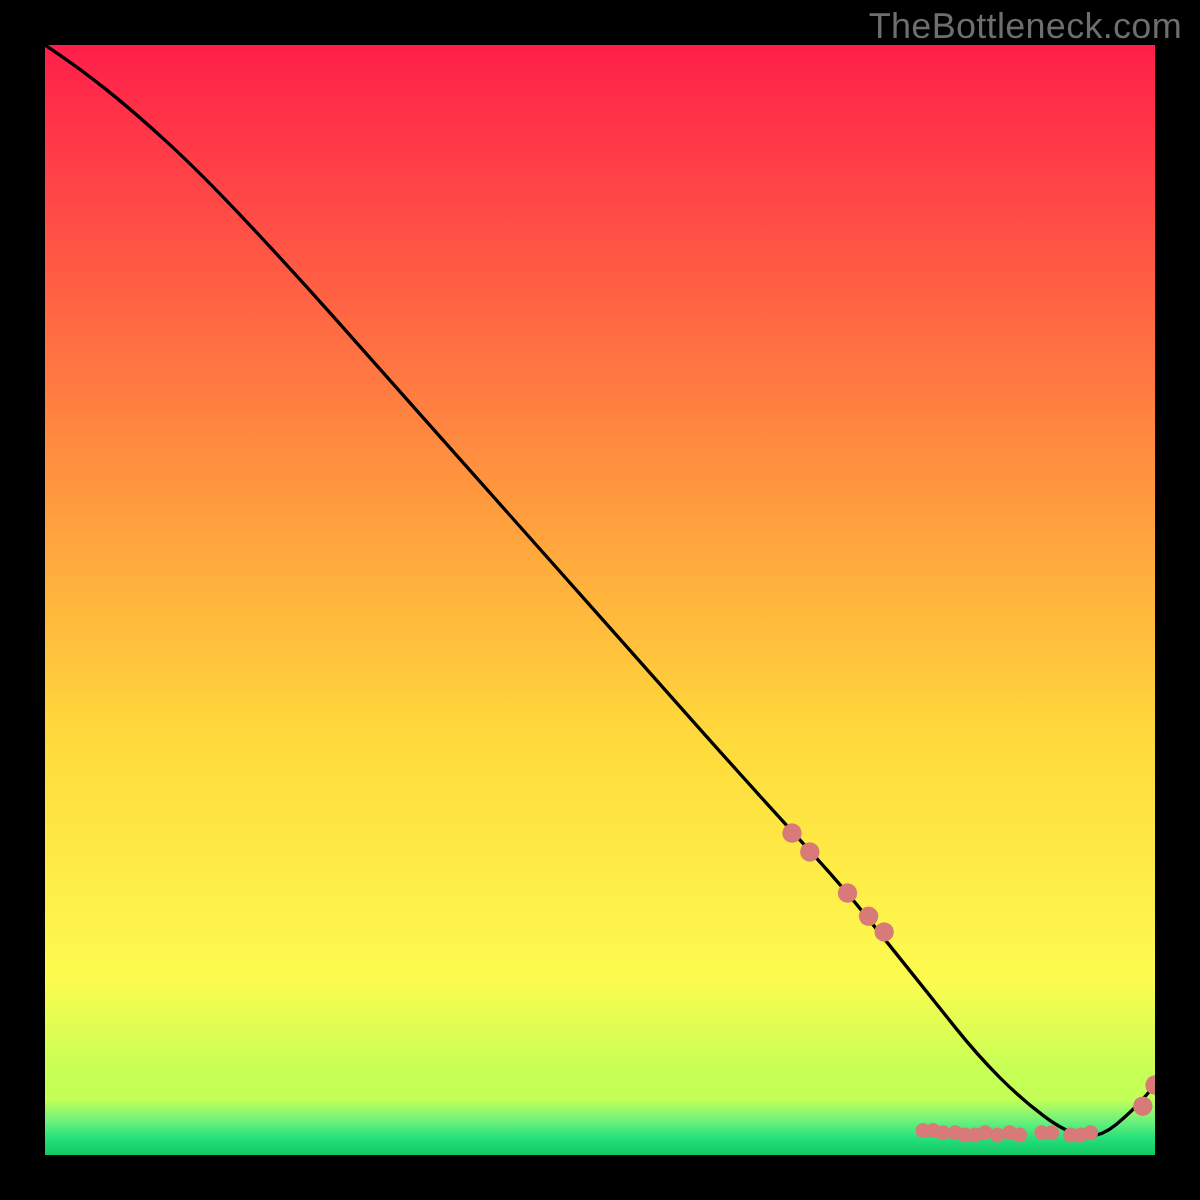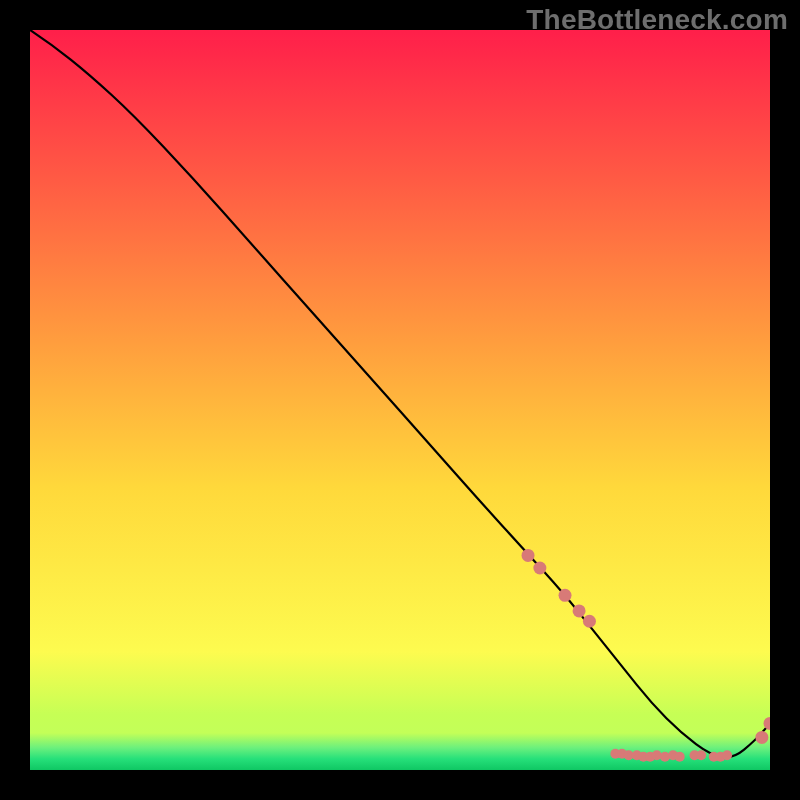--- a/index.html
+++ b/index.html
@@ -17,22 +17,22 @@
     left: 0;
     width: 800px;
     height: 800px;
     background: #000000;
   }
   .watermark {
     position: absolute;
     top: 4px;
     right: 12px;
     color: #6e6e6e;
-    font-size: 28px;
-    font-weight: 700;
+    font-size: 24px;
+    font-weight: 400;
     letter-spacing: 0.2px;
     z-index: 5;
     pointer-events: none;
   }
   .plot-area {
     position: absolute;
     top: 30px;
     left: 30px;
     width: 740px;
     height: 740px;

